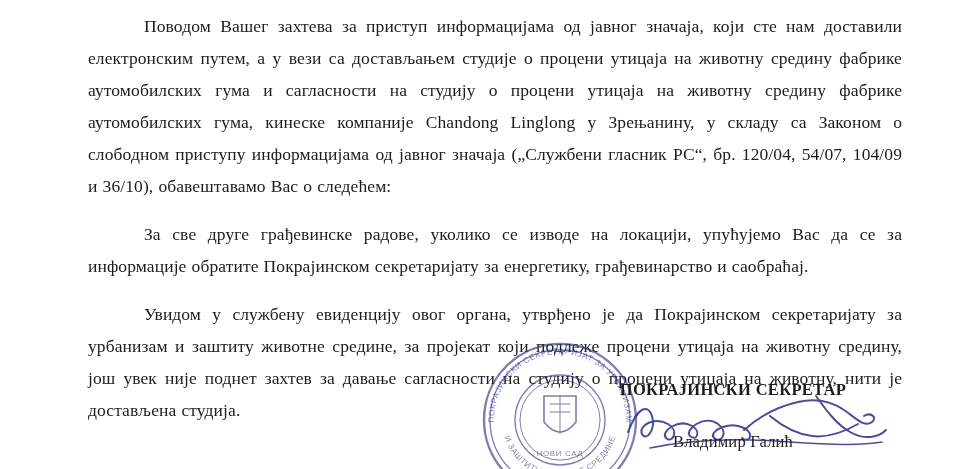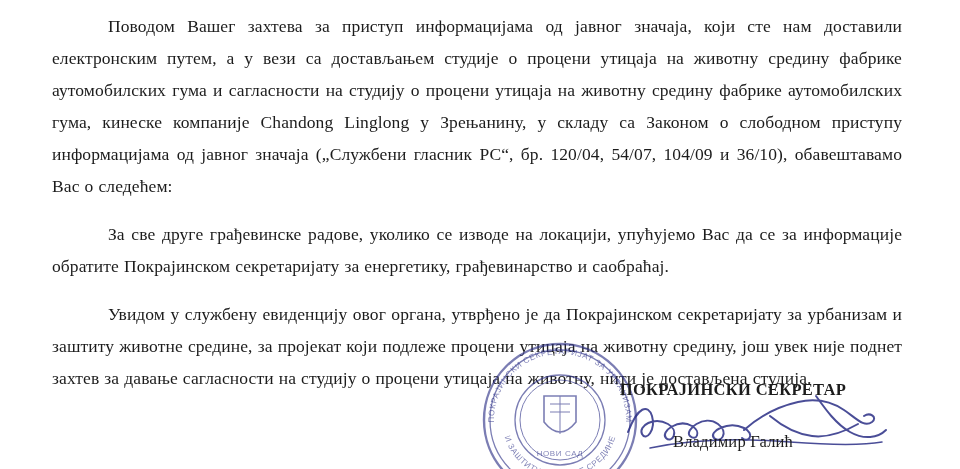--- a/index.html
+++ b/index.html
@@ -14,21 +14,21 @@
     color: #1a1a1a;
     overflow: hidden;
     position: relative;
   }
 
   .page {
     position: relative;
     width: 960px;
     height: 469px;
     box-sizing: border-box;
-    padding: 10px 58px 0 52px;
+    padding: 10px 58px 0 88px;
   }
 
   .para {
     font-size: 17.5px;
     line-height: 32px;
     text-align: justify;
     text-indent: 56px;
     margin: 0 0 16px 0;
     letter-spacing: 0.1px;
     word-spacing: 0.6px;

